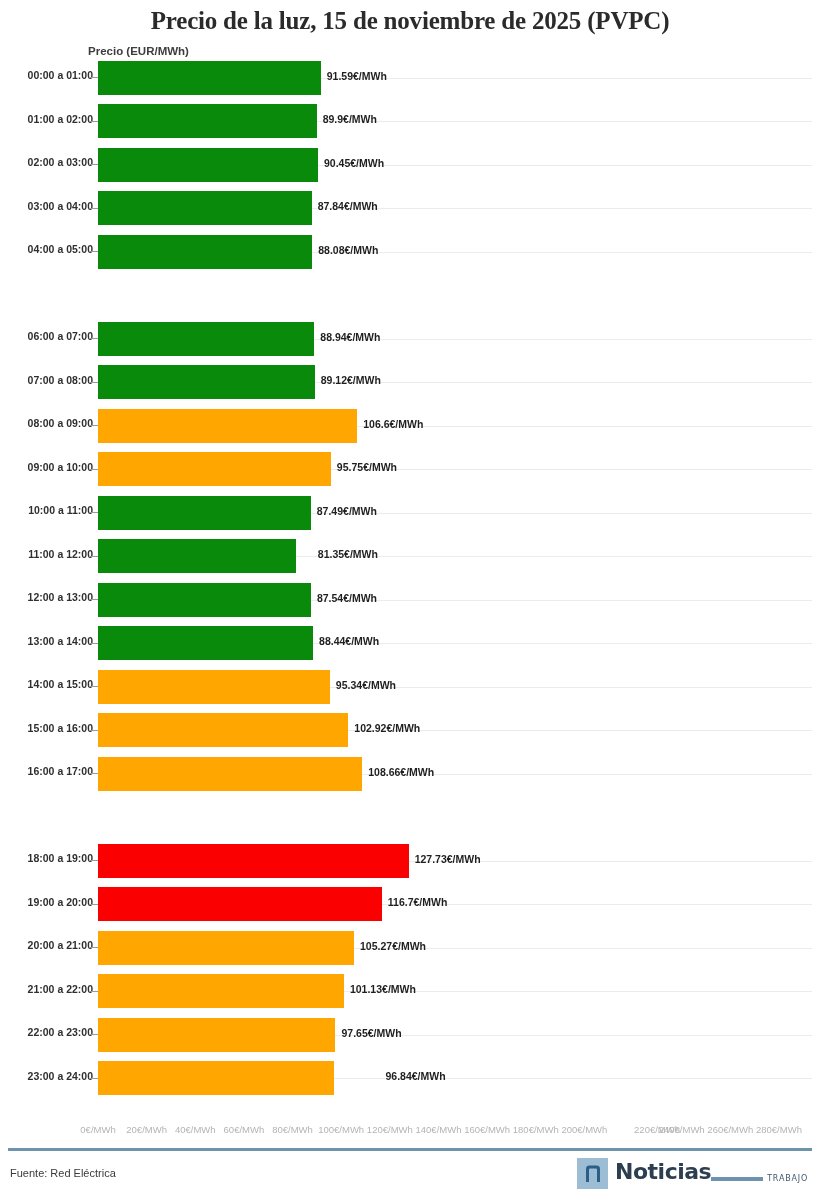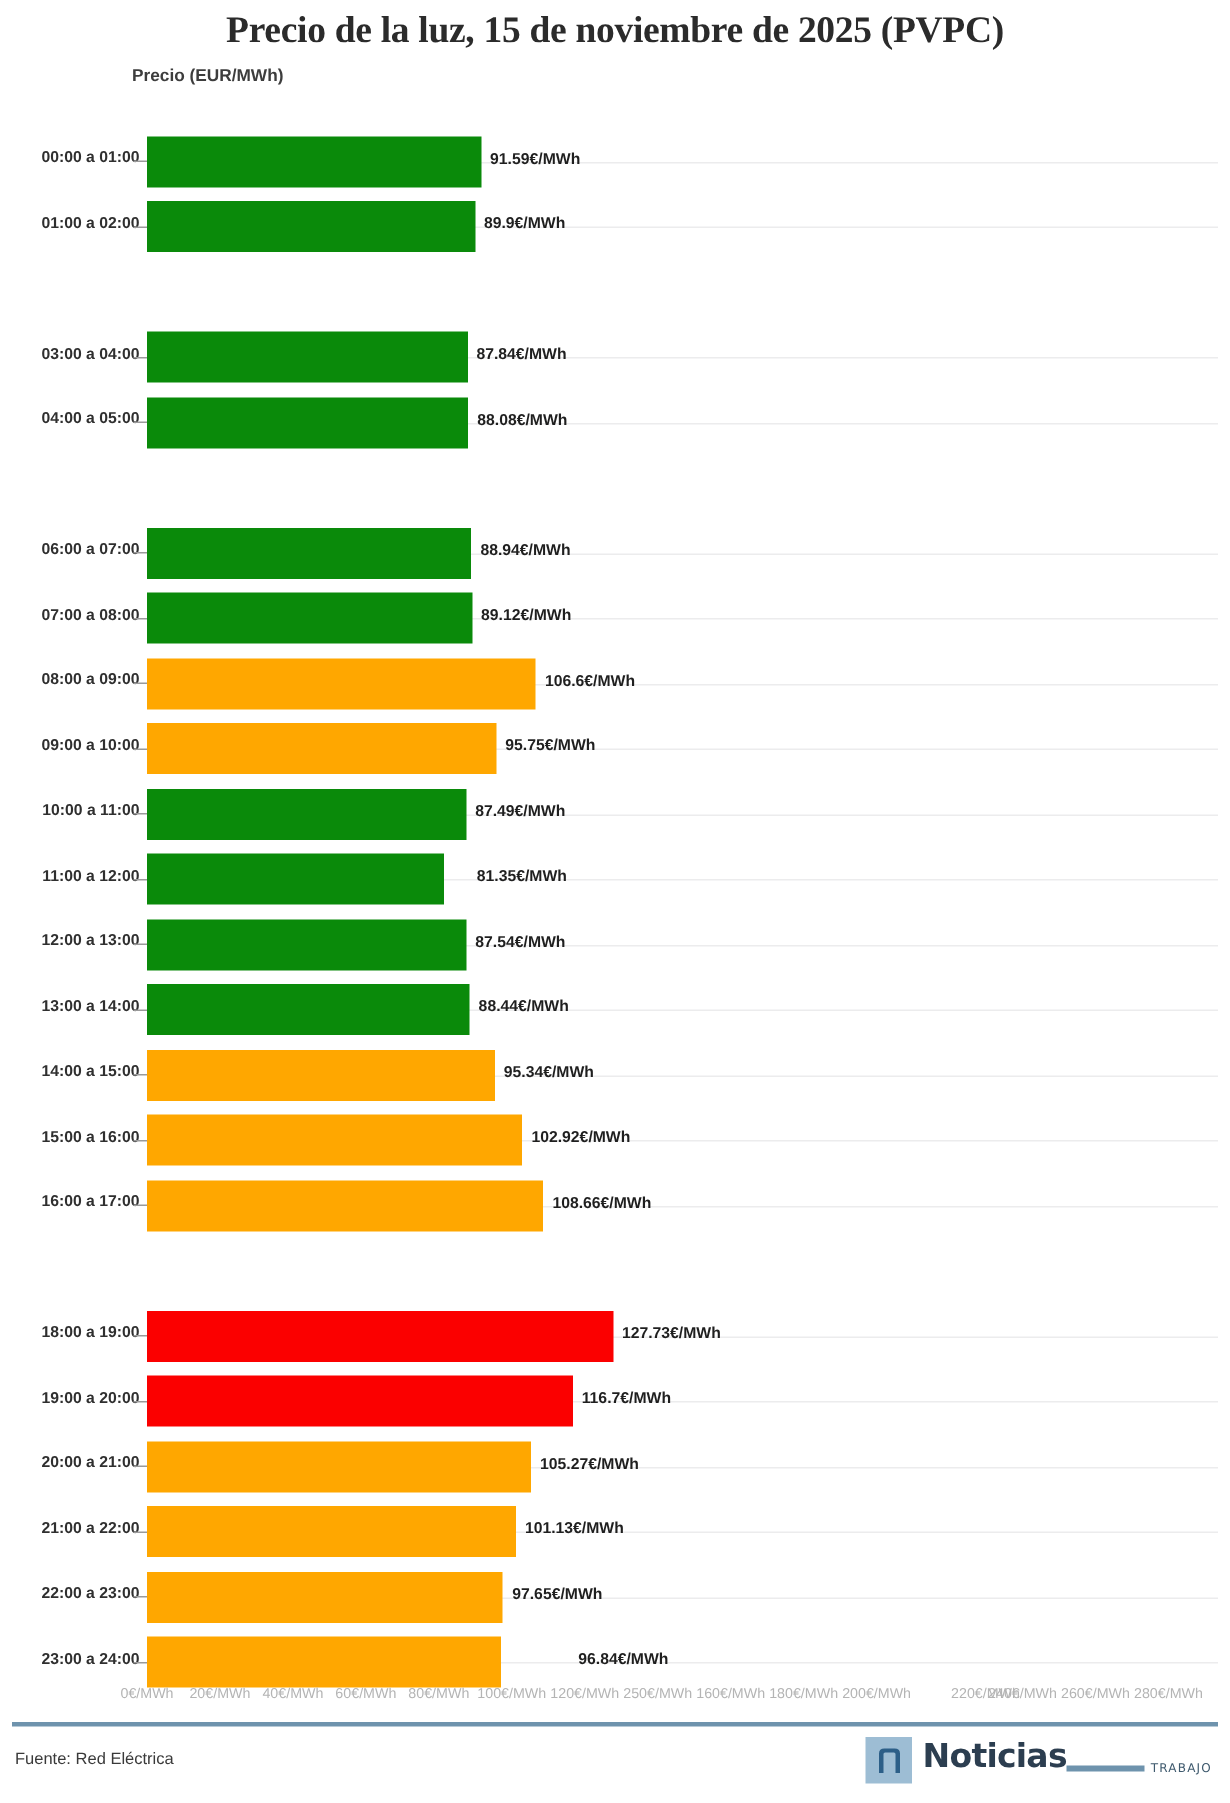--- a/index.html
+++ b/index.html
@@ -36,21 +36,21 @@
     top: 45px;
     left: 88px;
     font-size: 11.5px;
     font-weight: bold;
     color: #3d3d3d;
   }
 
   
   #plot {
     position: absolute;
-    top: 86px;
+    top: 56px;
     left: 0;
     width: 744px;
     height: 1052px;
   }
 
   .row {
     position: absolute;
     left: 0;
     width: 820px;
     height: 43.5px;
@@ -195,20 +195,27 @@
       <div class="row-tick"></div>
       <div class="bar" style="width: 222.747px; background: rgb(10, 138, 10);"></div>
       <div class="bar-value" style="left: 326.747px;">91.59€/MWh</div>
     </div>
     <div class="row" style="top: 43.5px;">
       <div class="row-gridline"></div>
       <div class="row-label">01:00 a 02:00</div>
       <div class="row-tick"></div>
       <div class="bar" style="width: 218.637px; background: rgb(10, 138, 10);"></div>
       <div class="bar-value" style="left: 322.637px;">89.9€/MWh</div>
+    </div>
+    <div class="row" style="top: 87px;">
+      <div class="row-gridline"></div>
+      <div class="row-label">02:00 a 03:00</div>
+      <div class="row-tick"></div>
+      <div class="bar" style="width: 219.974px; background: rgb(10, 138, 10);"></div>
+      <div class="bar-value" style="left: 323.974px;">90.45€/MWh</div>
     </div>
     <div class="row" style="top: 130.5px;">
       <div class="row-gridline"></div>
       <div class="row-label">03:00 a 04:00</div>
       <div class="row-tick"></div>
       <div class="bar" style="width: 213.627px; background: rgb(10, 138, 10);"></div>
       <div class="bar-value" style="left: 317.627px;">87.84€/MWh</div>
     </div>
     <div class="row" style="top: 174px;">
       <div class="row-gridline"></div>
@@ -339,21 +346,21 @@
   </div>
 
 <div id="xaxis">
     <div class="xtick" style="left: 98px;">0€/MWh</div>
     <div class="xtick" style="left: 146.64px;">20€/MWh</div>
     <div class="xtick" style="left: 195.28px;">40€/MWh</div>
     <div class="xtick" style="left: 243.92px;">60€/MWh</div>
     <div class="xtick" style="left: 292.56px;">80€/MWh</div>
     <div class="xtick" style="left: 341.2px;">100€/MWh</div>
     <div class="xtick" style="left: 389.84px;">120€/MWh</div>
-    <div class="xtick" style="left: 438.48px;">250€/MWh</div>
+    <div class="xtick" style="left: 438.48px;">140€/MWh</div>
     <div class="xtick" style="left: 487.12px;">160€/MWh</div>
     <div class="xtick" style="left: 535.76px;">180€/MWh</div>
     <div class="xtick" style="left: 584.4px;">200€/MWh</div>
     <div class="xtick" style="left: 633.04px; margin-left: 24px;">220€/MWh</div>
     <div class="xtick" style="left: 681.68px;">240€/MWh</div>
     <div class="xtick" style="left: 730.32px;">260€/MWh</div>
     <div class="xtick" style="left: 778.96px;">280€/MWh</div>
   </div>
 
 <div id="footer-divider"></div>

